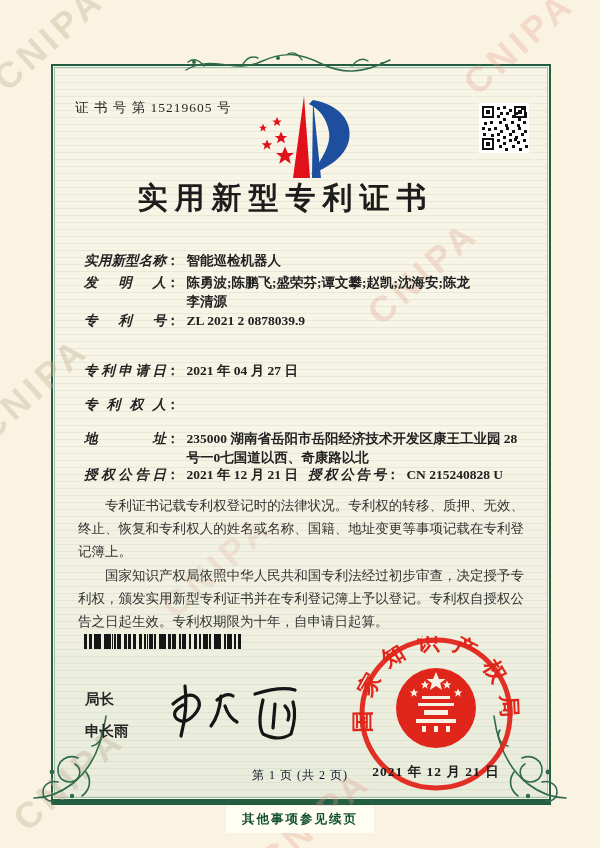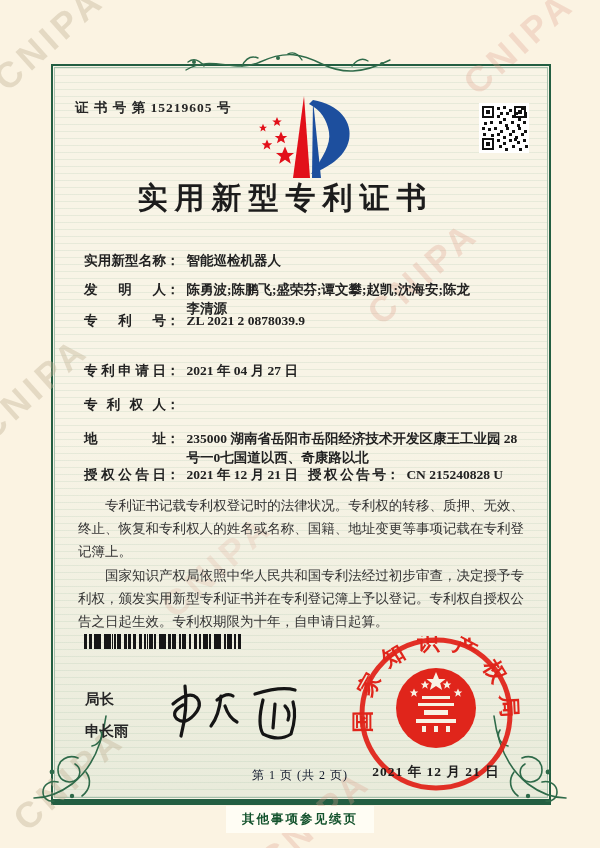--- a/index.html
+++ b/index.html
@@ -18,40 +18,40 @@
   .frame-inner{position:absolute;inset:1px;border:1px solid #a4bfab;
       background:
         linear-gradient(180deg, rgba(150,185,160,0) 50%, rgba(150,185,160,.07) 72%, rgba(140,180,150,.14) 100%),
         repeating-linear-gradient(180deg, rgba(125,170,140,.14) 0 1px, rgba(0,0,0,0) 1px 7px);}
 
   .ornament{position:absolute;z-index:3;}
   .flourish-right{transform:scaleX(-1);}
 
   
   .content-item{position:absolute;z-index:3;color:#262626;}
-  .cert-no{left:75px;top:99px;font-size:13.5px;font-weight:700;letter-spacing:1px;}
+  .cert-no{left:75px;top:99px;font-size:13.5px;font-weight:400;letter-spacing:1px;}
   .logo{left:247px;top:92px;}
   .qr{left:479px;top:103px;width:50px;height:50px;background:#fff;}
   .qr .fs{position:absolute;width:8px;height:8px;border:2px solid #111;}
   .qr .fs div{position:absolute;inset:2px;background:#111;}
   .qr .mods{position:absolute;left:0;top:0;width:3px;height:3px;background:transparent;
     box-shadow:18px 4px #111,24px 3px #111,30px 6px #111,21px 9px #111,27px 9px #111,36px 9px #111,
     42px 4px #111,45px 9px #111,18px 12px #111,24px 15px #111,33px 12px #111,39px 15px #111,45px 12px #111,
     20px 18px #111,5px 19px #111,11px 18px #111,26px 21px #111,32px 18px #111,38px 21px #111,44px 18px #111,
     3px 24px #111,9px 25px #111,15px 24px #111,21px 27px #111,27px 24px #111,33px 27px #111,39px 24px #111,
     45px 27px #111,4px 30px #111,12px 31px #111,18px 30px #111,24px 33px #111,30px 30px #111,36px 33px #111,
     42px 30px #111,18px 36px #111,24px 39px #111,30px 36px #111,38px 38px #111,44px 36px #111,
     20px 42px #111,26px 45px #111,33px 42px #111,40px 45px #111,46px 42px #111,35px 35px #111;}
 
   .title{left:51px;top:178px;width:469px;text-align:center;font-size:30px;font-weight:700;
          letter-spacing:7px;color:#1c1c1c;}
 
   .frow{position:absolute;left:84px;z-index:3;display:flex;width:438px;font-size:13.5px;
         font-weight:700;color:#222;line-height:1.42;}
-  .flabel{flex:none;width:82px;text-align:justify;text-align-last:justify;}
+  .flabel{flex:none;width:82px;text-align:justify;text-align-last:justify;font-style:italic;}
   .fcolon{flex:none;margin-right:7px;}
   .fvalue{white-space:pre-line;}
   .flabel2{flex:none;margin-left:10px;text-align:justify;text-align-last:justify;width:78px;}
 
   .paras{left:78px;top:494px;width:446px;font-size:13.5px;line-height:1.72;text-align:justify;
          color:#333;font-weight:500;}
   .paras p{margin:0;text-indent:2em;}
 
   .barcode{left:84px;top:634px;width:157px;height:15px;
     background:
@@ -154,21 +154,21 @@
     <div class="mods"></div>
   </div>
 
   <div class="content-item title">实用新型专利证书</div>
 
   <div class="frow" style="top:251px">
     <span class="flabel">实用新型名称</span>
       <span class="fcolon">：</span>
     <span class="fvalue">智能巡检机器人</span>
   </div>
-  <div class="frow" style="top:280px">
+  <div class="frow" style="top:273px">
     <span class="flabel">发明人</span>
       <span class="fcolon">：</span>
     <span class="fvalue">陈勇波;陈鹏飞;盛荣芬;谭文攀;赵凯;沈海安;陈龙
 李清源</span>
   </div>
   <div class="frow" style="top:311px">
     <span class="flabel">专利号</span>
       <span class="fcolon">：</span>
     <span class="fvalue">ZL 2021 2 0878039.9</span>
   </div>

